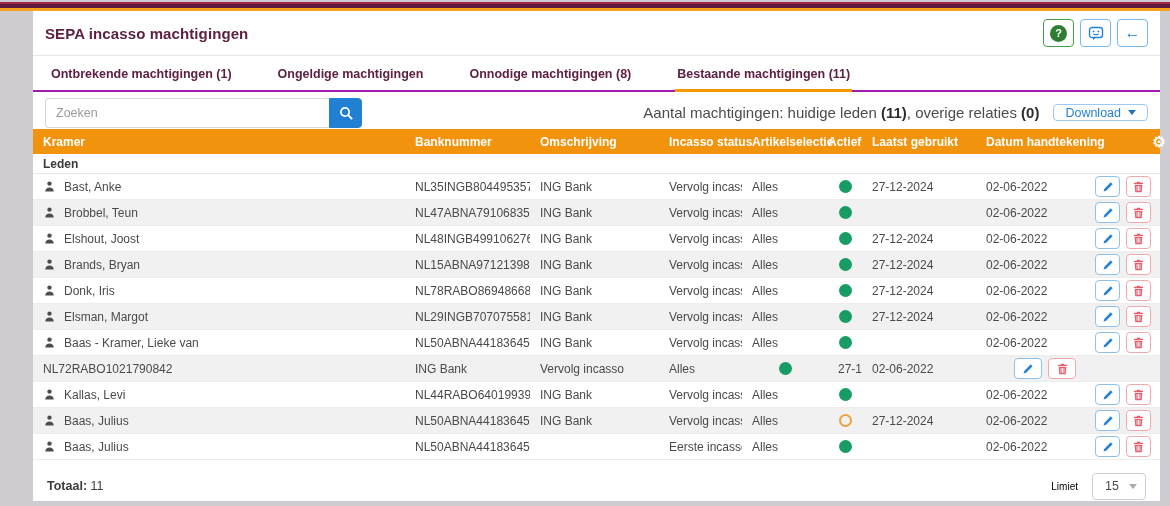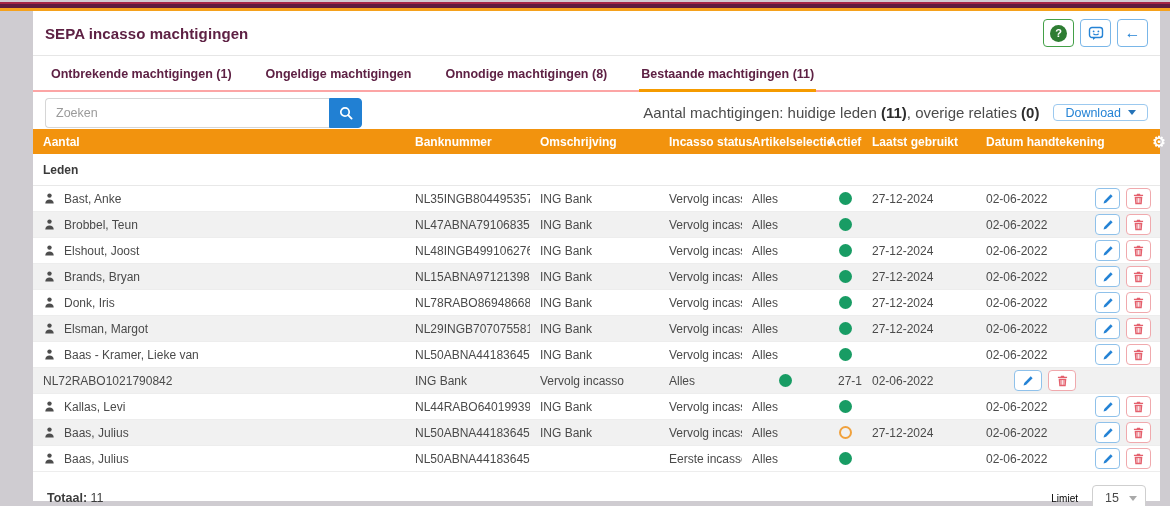--- a/index.html
+++ b/index.html
@@ -36,22 +36,22 @@
   .hbtn-help { border:1px solid #43a047; }
   .help-circle {
     width:17px; height:17px; border-radius:50%; background:#2e7d32;
     color:#fff; font-size:11px; font-weight:bold; display:flex; align-items:center; justify-content:center;
   }
   .hbtn-blue { border:1px solid #79b6e8; color:#2583d5; }
   .back-arrow { font-size:16px; font-weight:bold; color:#2583d5; line-height:1; }
 
   
   .tabs {
-    height:36px; display:flex; gap:30px; padding:0 16px; align-items:flex-end;
-    border-bottom:2px solid #fca5a5; position:relative;
+    height:36px; display:flex; gap:42px; padding:0 16px; align-items:flex-end;
+    border-bottom:2px solid #a21caf; position:relative;
   }
   .tab {
     font-size:12.5px; font-weight:bold; color:#5e2144; padding:8px 2px 9px;
     position:relative; cursor:pointer; white-space:nowrap;
   }
   .tab.active::after {
     content:""; position:absolute; left:0; right:0; bottom:-2px; height:3px; background:#f59b00;
   }
 
   
@@ -86,21 +86,21 @@
     grid-template-columns:372px 125px 129px 83px 86px 34px 114px 1fr 75px;
     align-items:center;
   }
   .thead { background:#f2930e; height:25px; color:#fff; font-size:12px; font-weight:bold; }
   .thead .cell { padding-left:10px; white-space:nowrap; }
   .thead .cell-first { padding-left:10px; }
   .thead .cell-actions { display:flex; justify-content:flex-end; padding-right:14px; }
   .gear { color:#fff; font-size:15px; line-height:1; cursor:pointer; }
 
   .group-row {
-    height:32px; display:flex; align-items:center; padding-left:10px;
+    height:20px; display:flex; align-items:center; padding-left:10px;
     font-size:12px; font-weight:bold; color:#3a3a3a; border-bottom:1px solid #e8e8e8;
   }
 
   .trow { height:26px; font-size:12px; color:#4a4a4a; border-bottom:1px solid #ededed; background:#fff; }
   .trow.alt { background:#f1f1f1; }
   .trow .cell { padding-left:10px; white-space:nowrap; overflow:hidden; }
   .cell-relatie { display:flex; align-items:center; gap:8px; padding-left:10px; }
   .person-icon { width:13px; height:13px; flex:0 0 auto; }
   .cell-dot { display:flex; justify-content:center; padding-left:0 !important; }
   .dot { width:13px; height:13px; border-radius:50%; }
@@ -197,21 +197,21 @@
         <span>Aantal machtigingen: huidige leden </span><span class="count-strong">(11)</span><span>, overige relaties </span><span class="count-strong">(0)</span>
       </div>
       <div class="download-btn">
         <span>Download</span>
         <span class="caret-down"></span>
       </div>
     </div>
   </div>
 
   <div class="thead grid-row">
-    <div class="cell cell-first">Aantal</div>
+    <div class="cell cell-first">Kramer</div>
     <div class="cell">Banknummer</div>
     <div class="cell">Omschrijving</div>
     <div class="cell">Incasso status</div>
     <div class="cell">Artikelselectie</div>
     <div class="cell" style="padding-left:0;">Actief</div>
     <div class="cell">Laatst gebruikt</div>
     <div class="cell">Datum handtekening</div>
     <div class="cell cell-actions">
       <span class="gear">⚙</span>
     </div>

